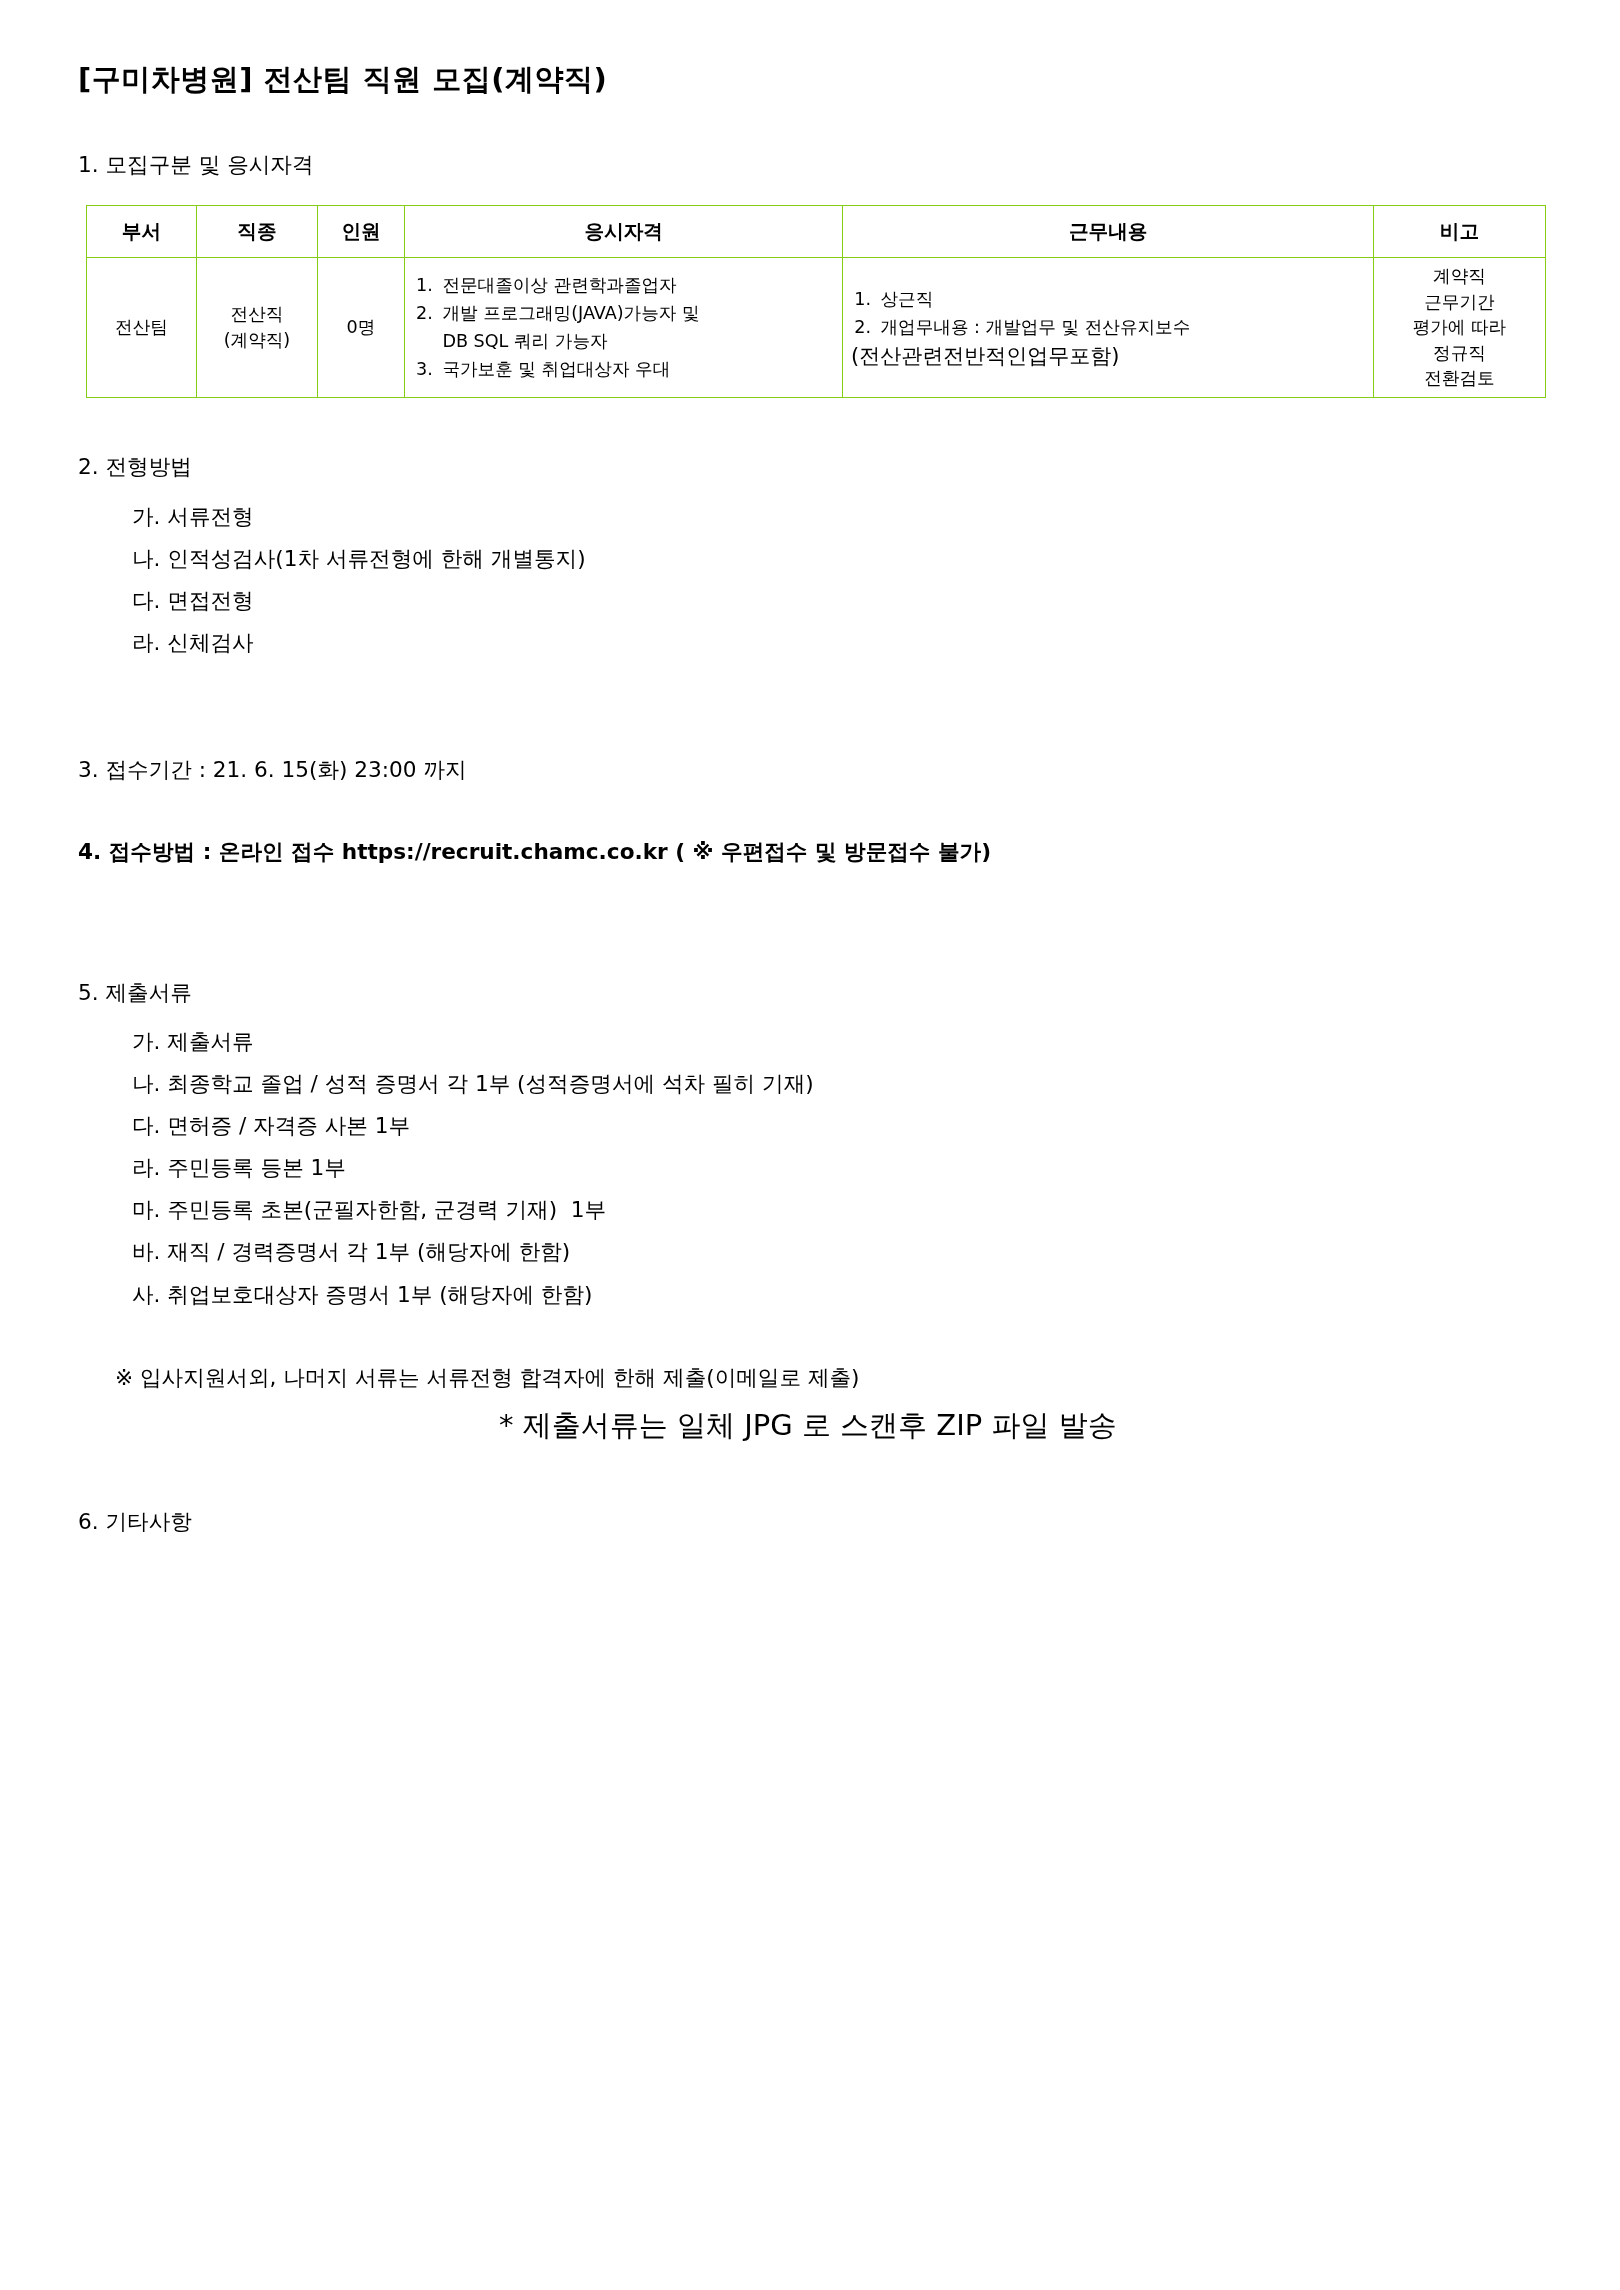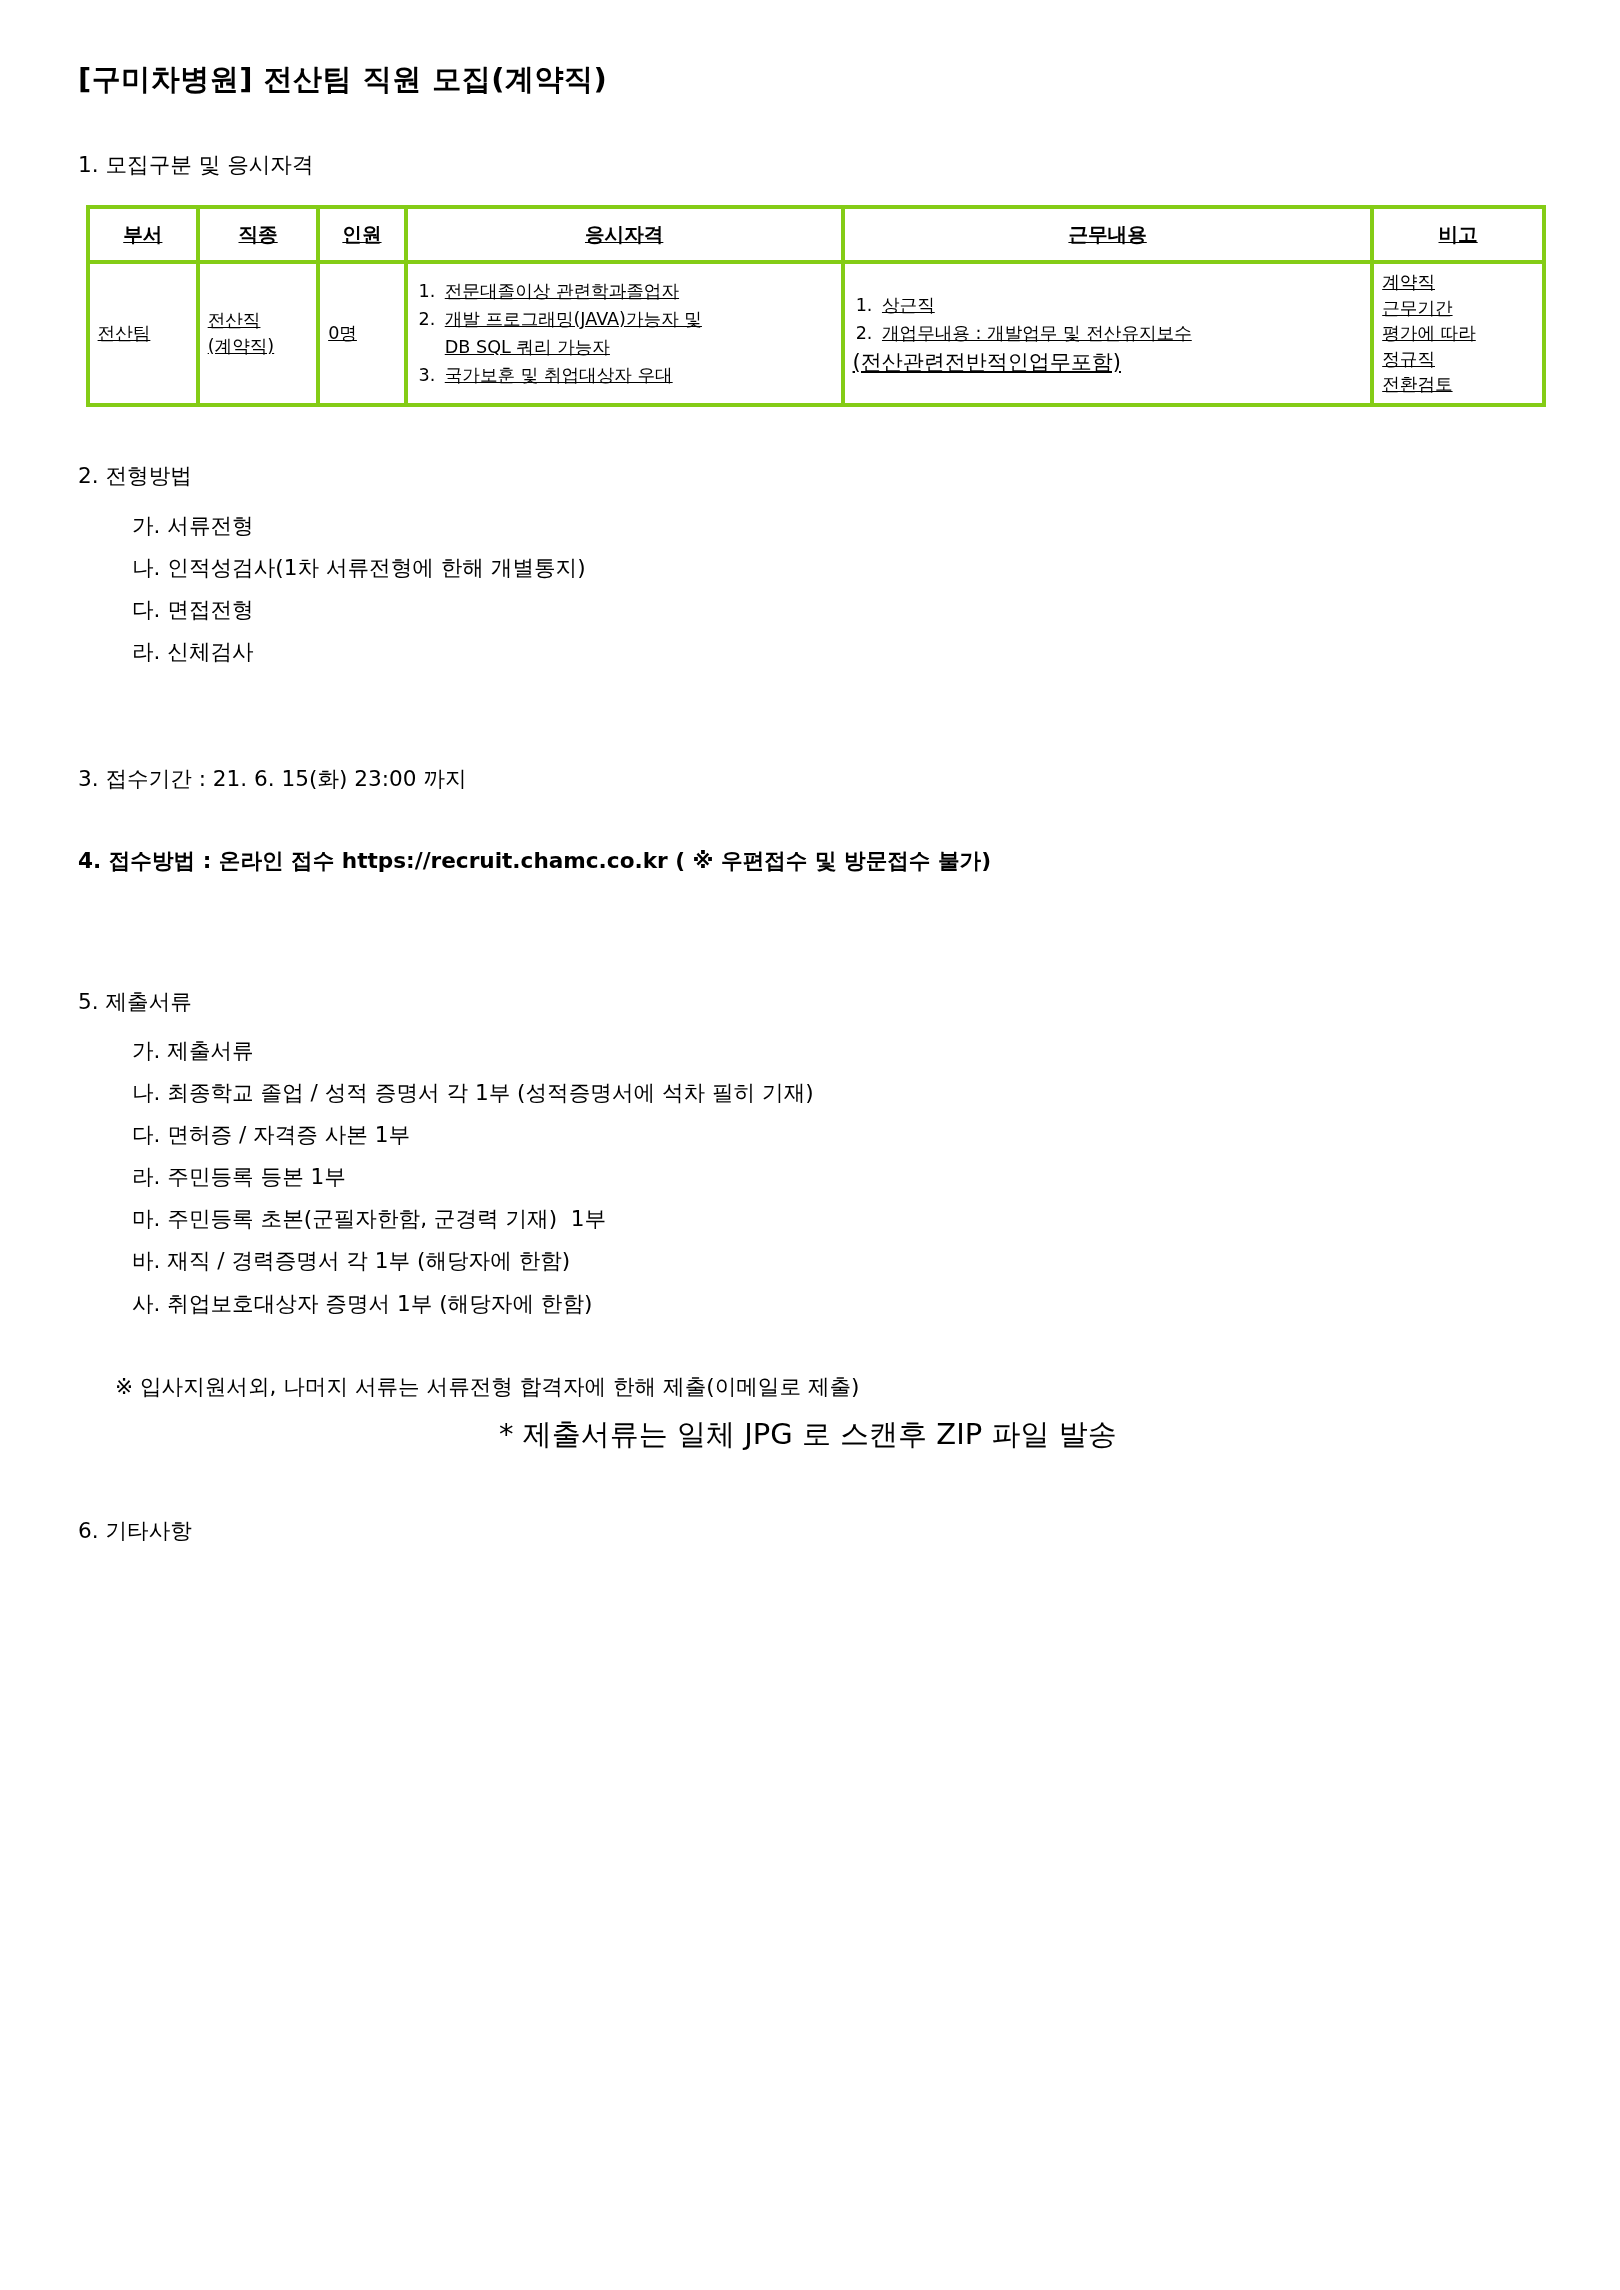--- a/index.html
+++ b/index.html
@@ -36,43 +36,42 @@
 
   
   table.recruit {
     border-collapse: collapse;
     width: 1460px;
     margin: 0 0 0 7.8px;
     table-layout: fixed;
   }
   table.recruit th,
   table.recruit td {
-    border: 4px solid #84cc16;
+    border: 1px solid #84cc16;
     vertical-align: middle;
     padding: 5.9px 7.8px;
-    text-decoration: underline;
   }
   table.recruit th {
     text-align: center;
     font-size: 19.6px;
     font-weight: bold;
     height: 39px;
   }
   table.recruit td {
     font-size: 17.6px;
   }
   .col-dept   { width: 106px; }
   .col-job    { width: 116px; }
   .col-count  { width: 84px;  }
   .col-qual   { width: 421px; }
   .col-duty   { width: 510px; }
   .col-remark { width: 165px; }
 
   td.center {
-    text-align: left;
+    text-align: center;
     line-height: 1.45;
   }
   .body-row td { height: 127px; }
 
   ol.inner {
     margin: 0;
     padding: 0 0 0 25.5px;
     list-style: decimal;
     line-height: 1.58;
     font-size: 17.6px;

